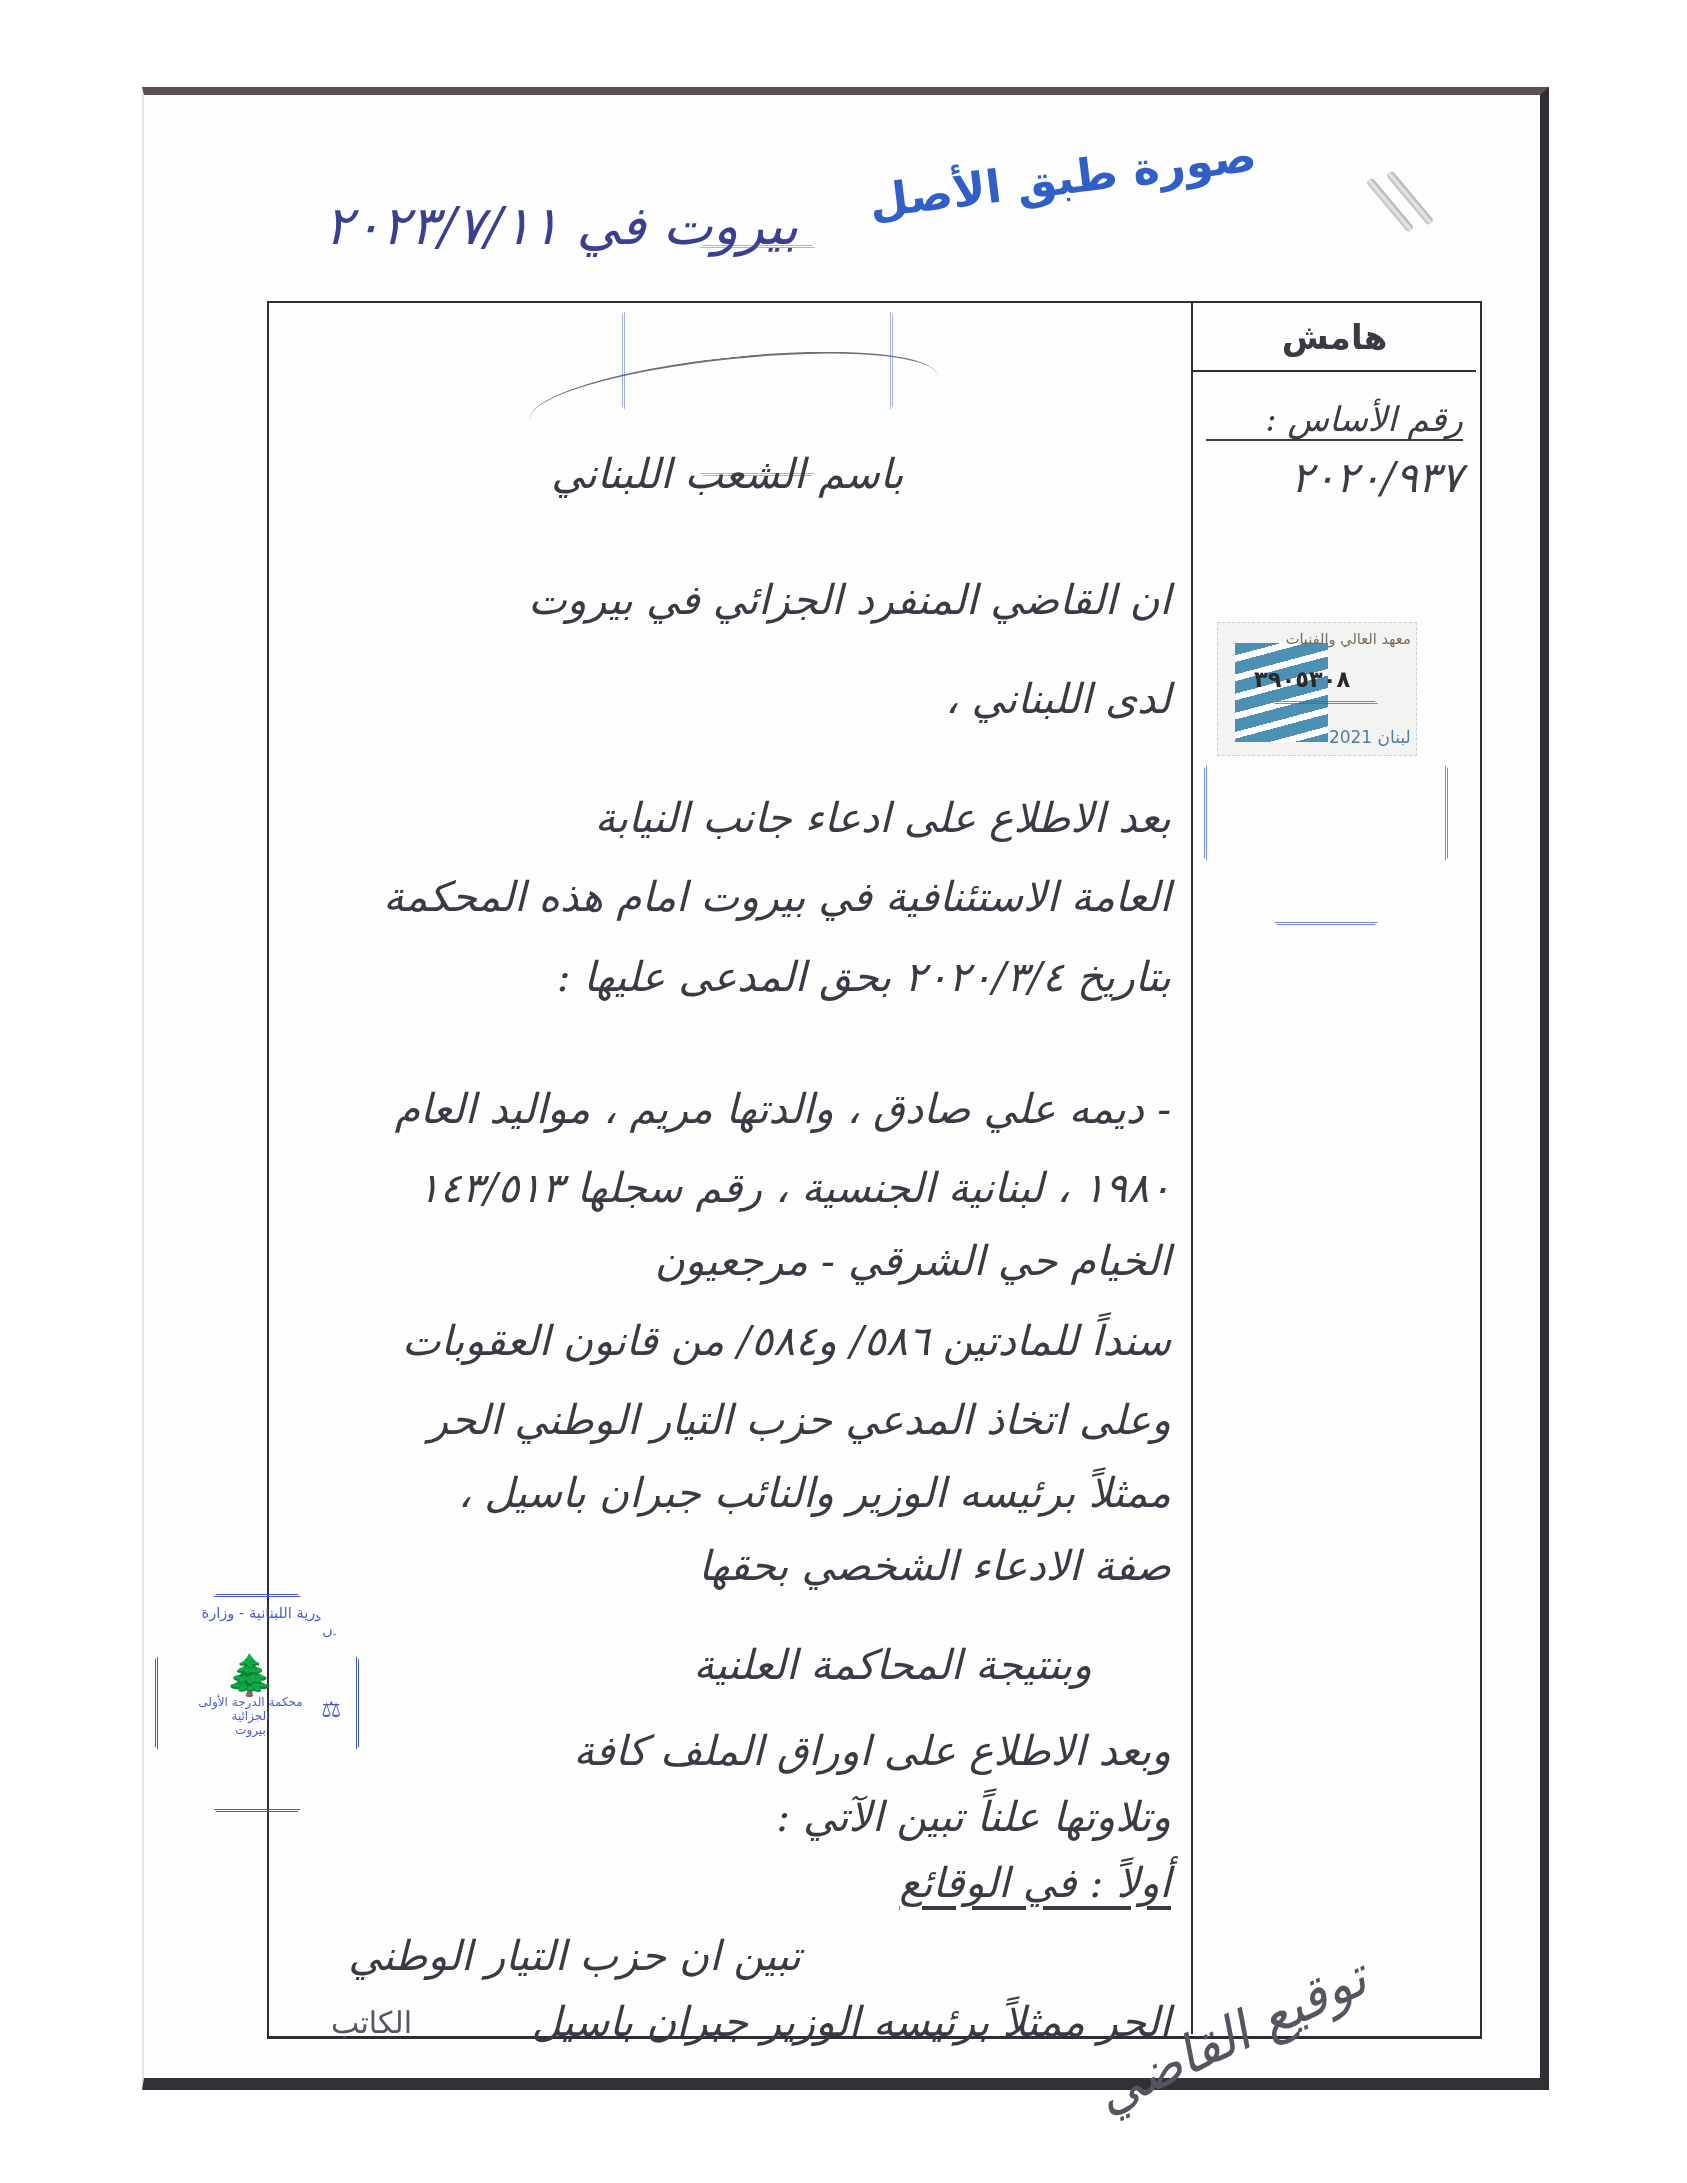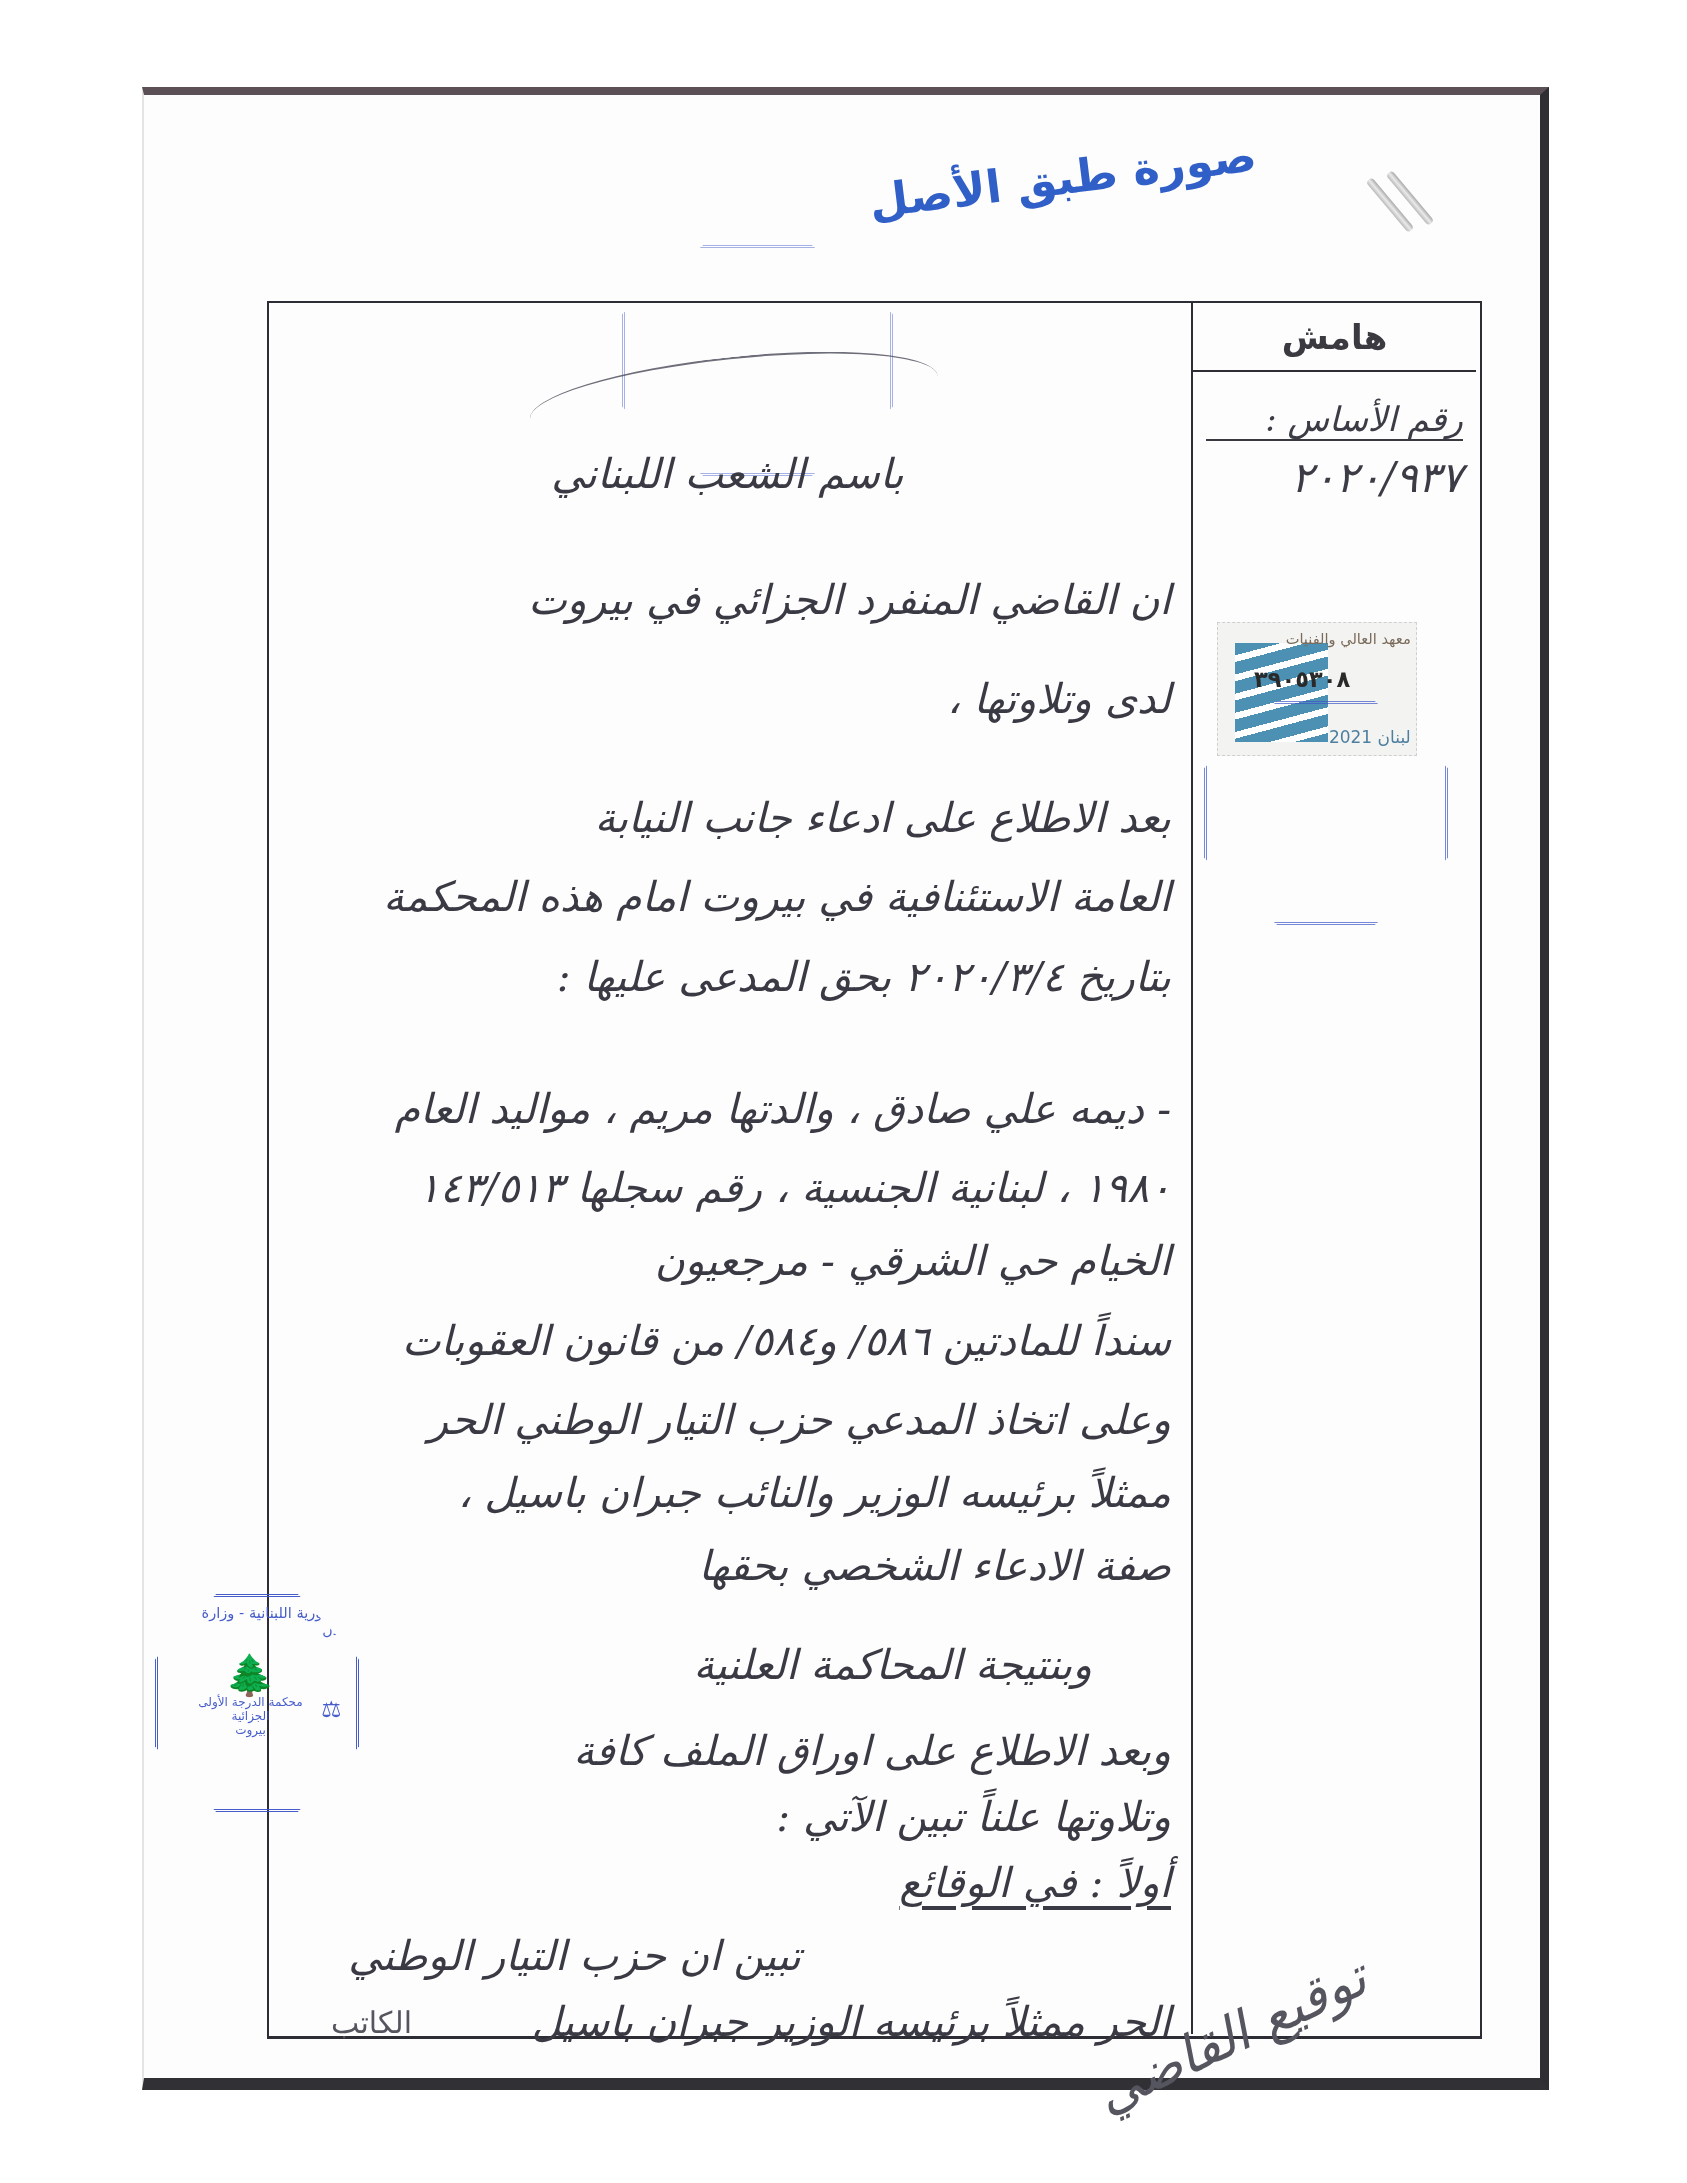--- a/index.html
+++ b/index.html
@@ -64,20 +64,21 @@
 </head>
 <body>
 
 <div class="paper"></div>
 
 <div class="paperclip"></div>
 <div class="paperclip two"></div>
 
 <div class="cert-header">
   <div class="cert-stamp-text">صورة طبق الأصل</div>
+  <div class="cert-handwritten">بيروت في ٢٠٢٣/٧/١١</div>
 </div>
 
 <div class="form-frame"></div>
 <div class="margin-divider"></div>
 
 <div class="margin-col">
   <div class="margin-title">هامش</div>
   <div class="margin-label">رقم الأساس :</div>
   <div class="margin-value">٢٠٢٠/٩٣٧</div>
 </div>
@@ -102,21 +103,21 @@
   <div class="court-stamp-inner">
     <div class="cedar">🌲</div>
     <div>محكمة الدرجة الأولى الجزائية</div>
     <div>بيروت</div>
   </div>
 </div>
 
 <div class="body-text">
   <div class="line center" style="top:53px;">باسم الشعب اللبناني</div>
   <div class="line" style="top:179px;">ان القاضي المنفرد الجزائي في بيروت</div>
-  <div class="line" style="top:278px;">لدى وتلاوتها ،</div>
+  <div class="line" style="top:278px;">لدى اللبناني ،</div>
   <div class="line" style="top:397px;">بعد الاطلاع على ادعاء جانب النيابة</div>
   <div class="line" style="top:476px;">العامة الاستئنافية في بيروت امام هذه المحكمة</div>
   <div class="line" style="top:556px;">بتاريخ ٢٠٢٠/٣/٤ بحق المدعى عليها :</div>
   <div class="line" style="top:688px;">- ديمه علي صادق ، والدتها مريم ، مواليد العام</div>
   <div class="line" style="top:767px;">١٩٨٠ ، لبنانية الجنسية ، رقم سجلها ١٤٣/٥١٣</div>
   <div class="line" style="top:840px;">الخيام حي الشرقي - مرجعيون</div>
   <div class="line" style="top:920px;">سنداً للمادتين ٥٨٦/ و٥٨٤/ من قانون العقوبات</div>
   <div class="line" style="top:999px;">وعلى اتخاذ المدعي حزب التيار الوطني الحر</div>
   <div class="line" style="top:1072px;">ممثلاً برئيسه الوزير والنائب جبران باسيل ،</div>
   <div class="line" style="top:1145px;">صفة الادعاء الشخصي بحقها</div>

